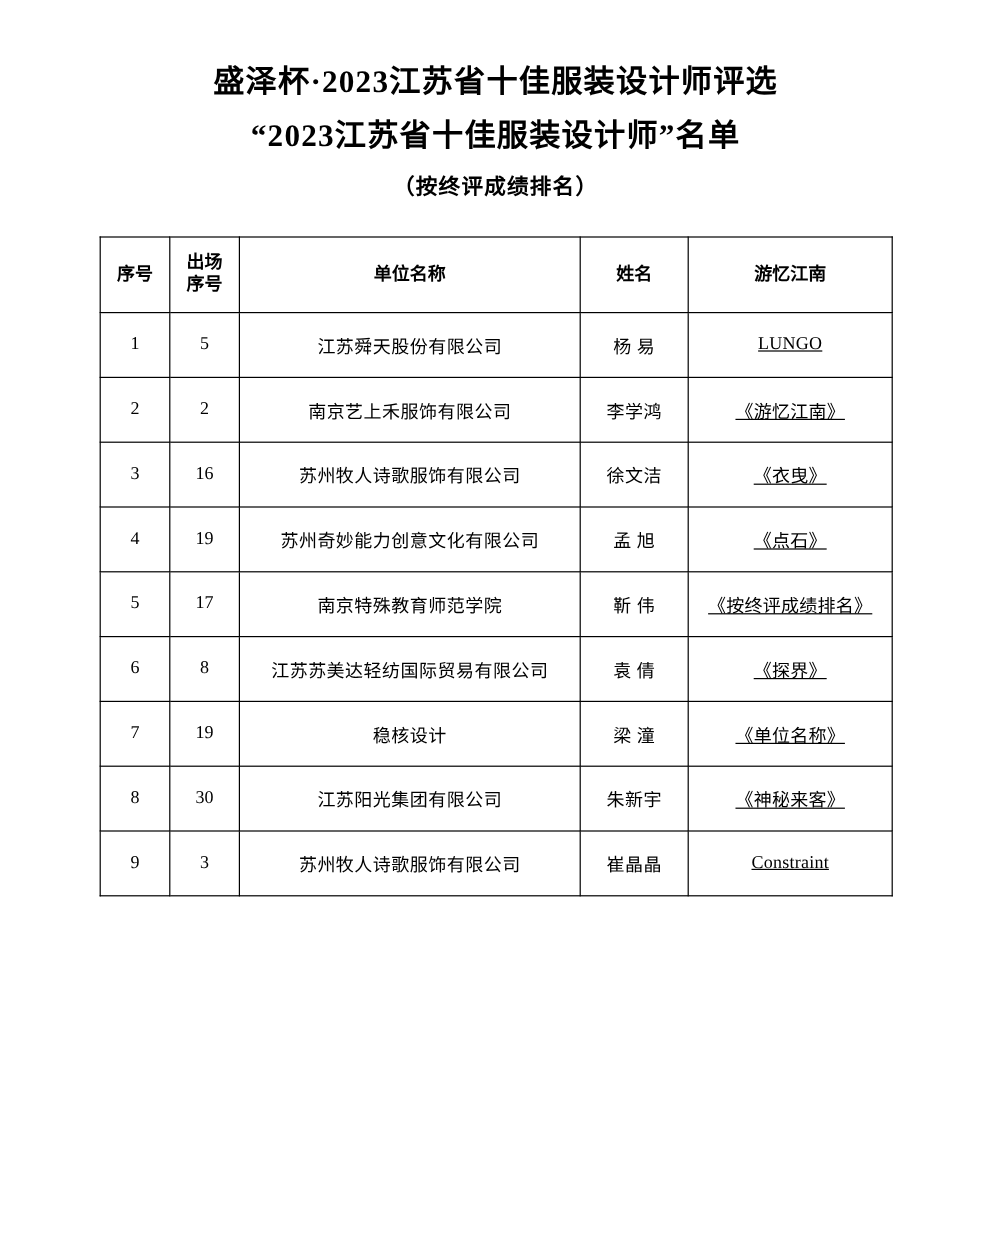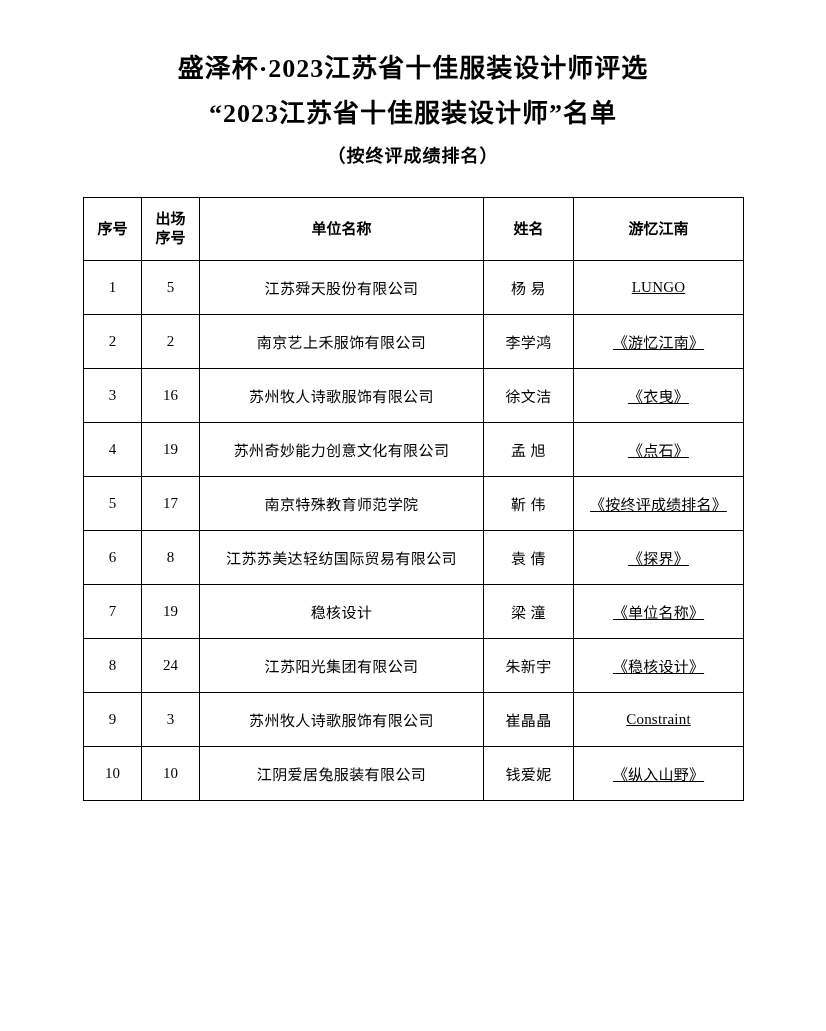--- a/index.html
+++ b/index.html
@@ -164,36 +164,29 @@
         </tr>
         <tr>
           <td>7</td>
           <td>19</td>
           <td class="org">稳核设计</td>
           <td class="person">梁  潼</td>
           <td class="theme">《单位名称》</td>
         </tr>
         <tr>
           <td>8</td>
-          <td>24</td>
+          <td>30</td>
           <td class="org">江苏阳光集团有限公司</td>
           <td class="person">朱新宇</td>
-          <td class="theme">《稳核设计》</td>
+          <td class="theme">《神秘来客》</td>
         </tr>
         <tr>
           <td>9</td>
           <td>3</td>
           <td class="org">苏州牧人诗歌服饰有限公司</td>
           <td class="person">崔晶晶</td>
           <td class="theme">Constraint</td>
         </tr>
-        <tr>
-          <td>10</td>
-          <td>10</td>
-          <td class="org">江阴爱居兔服装有限公司</td>
-          <td class="person">钱爱妮</td>
-          <td class="theme">《纵入山野》</td>
-        </tr>
       </tbody>
     </table>
   </div>
 
 </div>
 
 </body></html>

